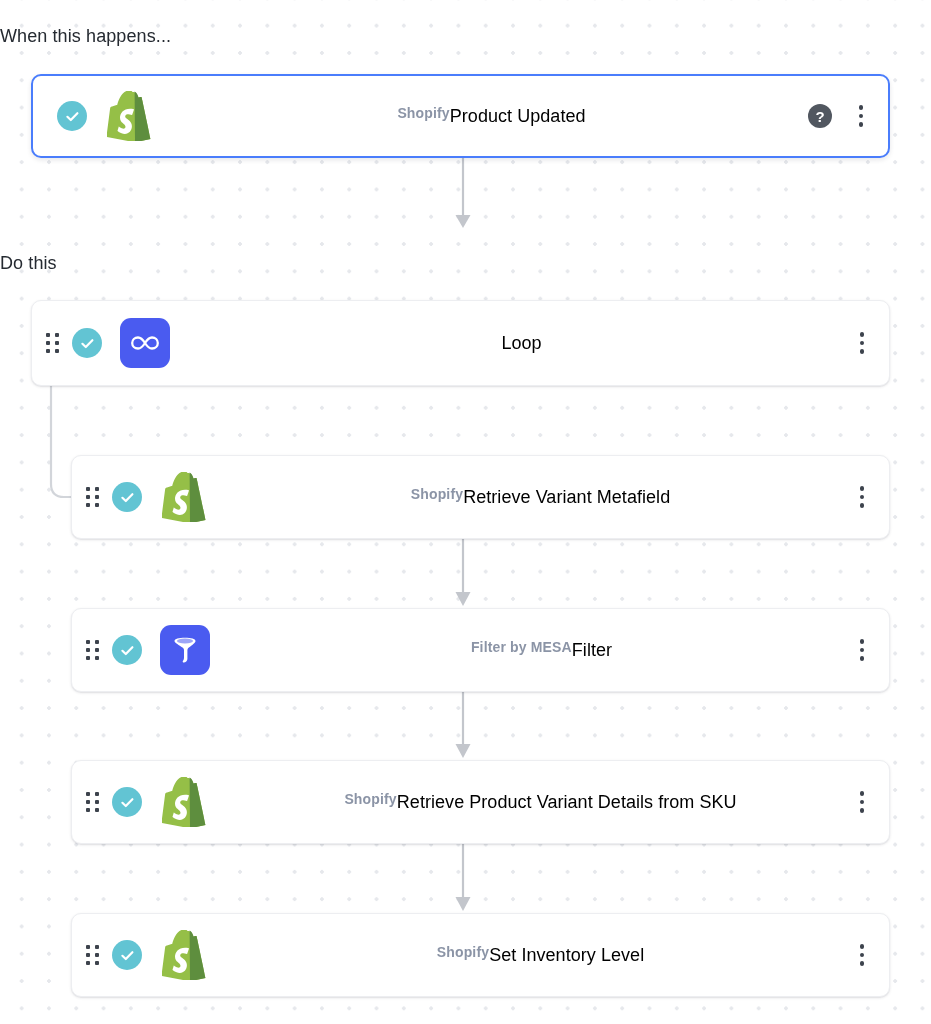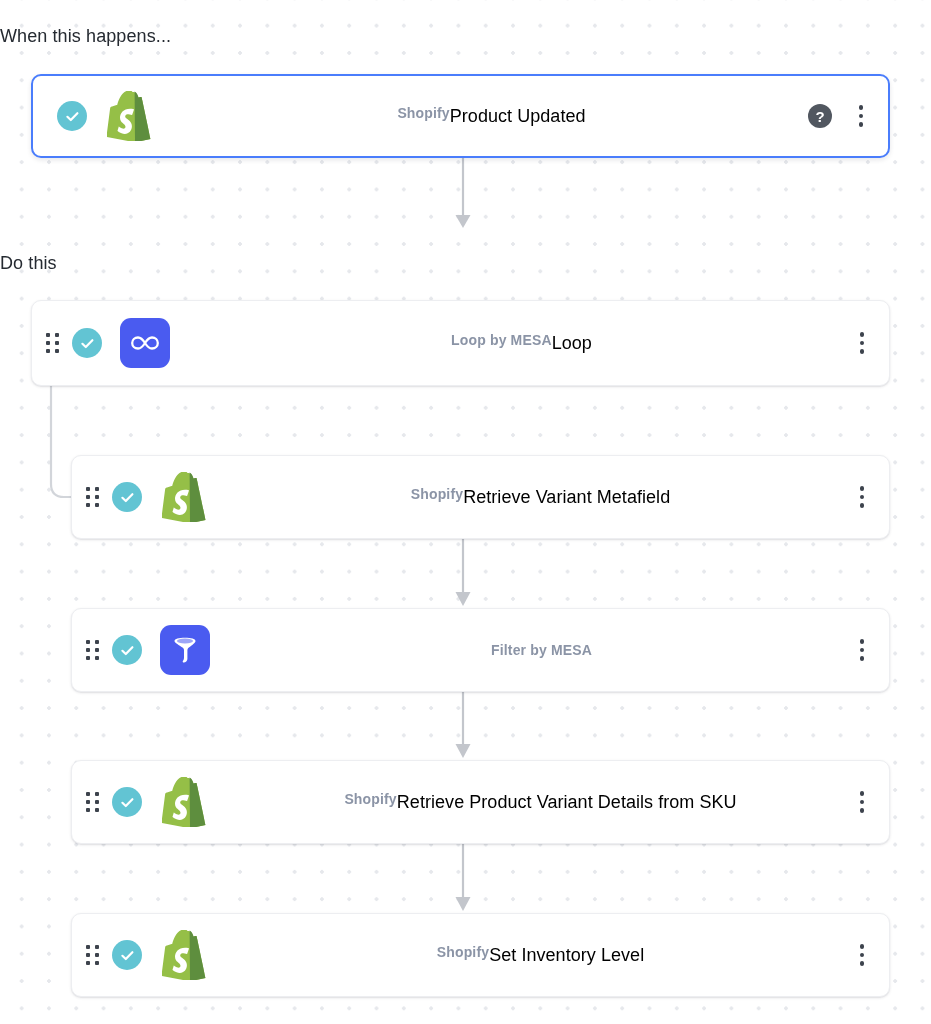--- a/index.html
+++ b/index.html
@@ -280,21 +280,20 @@
       <path d="M10.0 11.5 C6.7 11.5 4.2 13.9 4.2 17.0 C4.2 20.1 6.7 22.5 10.0 22.5
                C13.0 22.5 14.9 20.4 17.0 17.0 C19.1 13.6 21.0 11.5 24.0 11.5
                C27.3 11.5 29.8 13.9 29.8 17.0 C29.8 20.1 27.3 22.5 24.0 22.5
                C21.0 22.5 19.1 20.4 17.0 17.0 C14.9 13.6 13.0 11.5 10.0 11.5 Z" fill="none" stroke="#ffffff" stroke-width="2.3" stroke-linejoin="round"></path>
     </svg>
   </div>
 
   <div class="gap-l"></div>
 
   <div class="card-text">
-    <div class="app-name">Loop by MESA</div>
     <div class="step-title">Loop</div>
   </div>
 
   <div class="card-actions">
     <div class="kebab">
       <i></i>
         <i></i>
         <i></i>
     </div>
   </div>
@@ -387,20 +386,21 @@
                L16.0 17.3 C16.0 16.2 15.5 15.3 14.5 14.6
                C11.3 12.4 6.5 9.6 6.5 8.0 Z" fill="#ffffff"></path>
       <ellipse cx="17" cy="8.0" rx="8.0" ry="2.6" fill="#4a5bf0" opacity="0.55"></ellipse>
     </svg>
   </div>
 
   <div class="gap-l"></div>
 
   <div class="card-text">
     <div class="app-name">Filter by MESA</div>
+    <div class="step-title">Filter</div>
   </div>
 
   <div class="card-actions">
     <div class="kebab">
       <i></i>
         <i></i>
         <i></i>
     </div>
   </div>
 </div>

